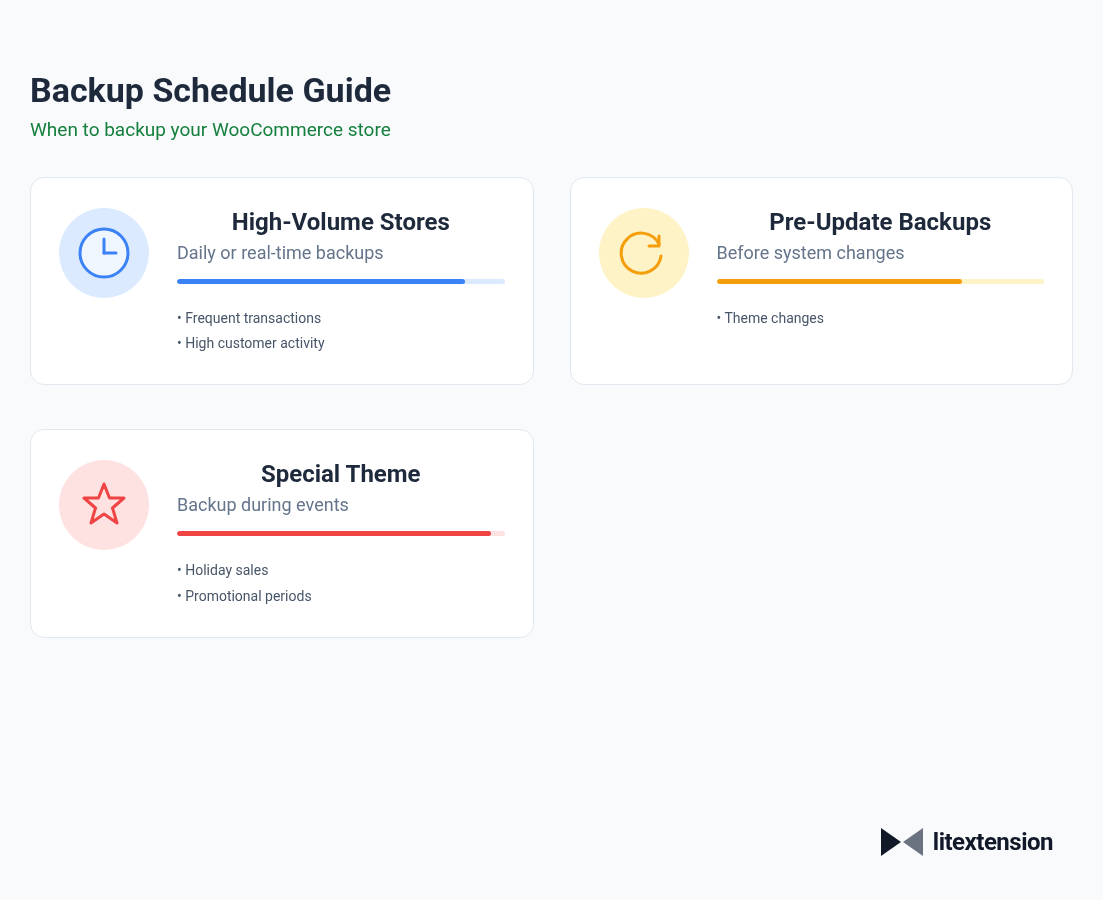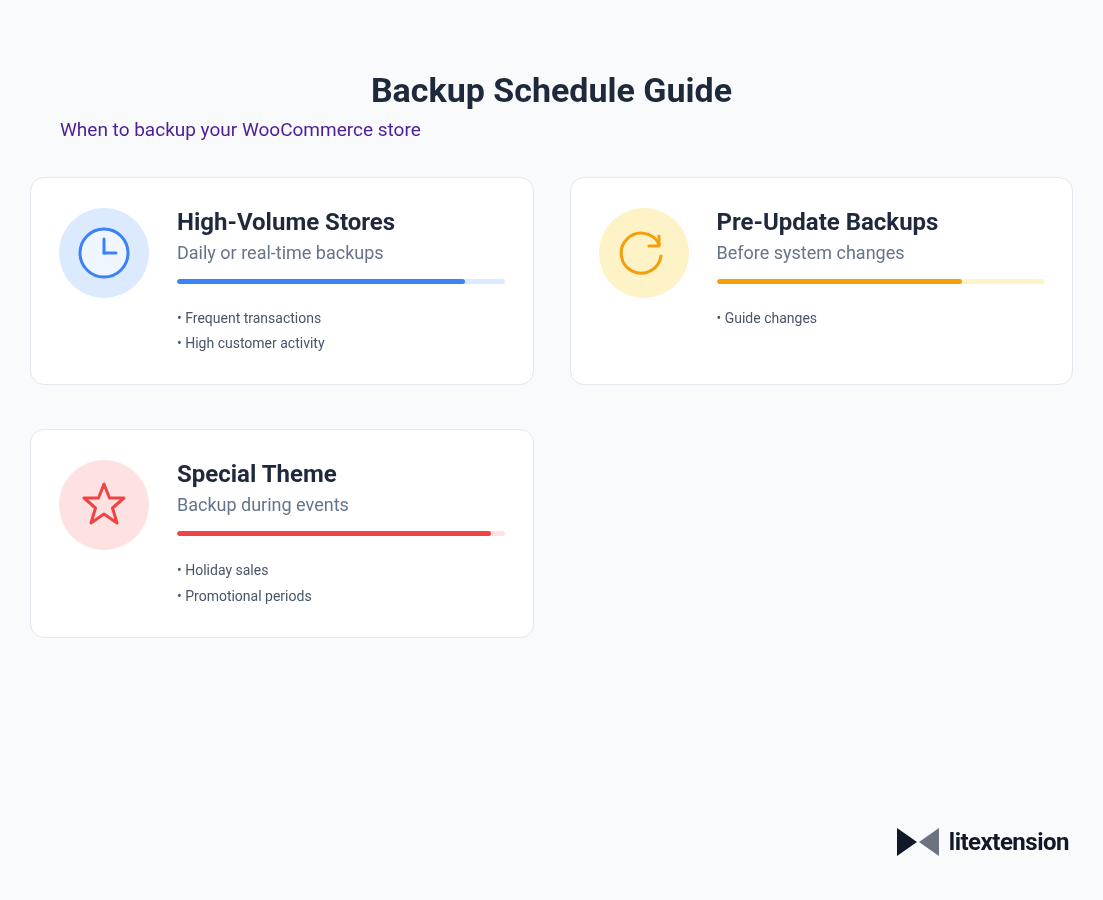--- a/index.html
+++ b/index.html
@@ -6,22 +6,22 @@
   body {
     font-family: -apple-system, BlinkMacSystemFont, "Segoe UI", Roboto, Helvetica, Arial, sans-serif;
     background: #f8fafc;
     width: 1103px;
     height: 900px;
     padding: 70px 30px 30px 30px;
     position: relative;
     color: #1e293b;
   }
   .header { margin-bottom: 36px; }
-  .title { font-size: 34px; font-weight: 700; color: #1e293b; margin-bottom: 8px; text-align: center; }
-  .subtitle { font-size: 19px; color: #4c1d95; font-weight: 400; margin-left: 30px; }
+  .title { font-size: 34px; font-weight: 700; color: #1e293b; margin-bottom: 8px; }
+  .subtitle { font-size: 19px; color: #15803d; font-weight: 400; }
   .grid {
     display: grid;
     grid-template-columns: 1fr 1fr;
     gap: 44px 36px;
   }
   .card {
     background: #ffffff;
     border: 1px solid #e2e8f0;
     border-radius: 14px;
     padding: 30px 28px 28px 28px;
@@ -31,21 +31,21 @@
   .icon-wrap {
     width: 90px;
     height: 90px;
     border-radius: 50%;
     flex-shrink: 0;
     display: flex;
     align-items: center;
     justify-content: center;
   }
   .card-body { flex: 1; }
-  .card-title { font-size: 24px; font-weight: 700; color: #1e293b; margin-bottom: 6px; }
+  .card-title { font-size: 24px; font-weight: 700; color: #1e293b; margin-bottom: 6px; text-align: center; }
   .card-sub { font-size: 18px; color: #64748b; margin-bottom: 16px; }
   .progress-track {
     width: 100%;
     height: 5px;
     border-radius: 3px;
     margin-bottom: 22px;
     position: relative;
     overflow: hidden;
   }
   .progress-fill {
@@ -55,21 +55,21 @@
   .bullets { list-style: none; }
   .bullets li {
     font-size: 14px;
     color: #475569;
     line-height: 1.8;
   }
   .bullets li::before { content: "• "; }
   .brand {
     position: absolute;
     bottom: 40px;
-    right: 34px;
+    right: 50px;
     display: flex;
     align-items: center;
     gap: 8px;
   }
   .brand-logo { width: 46px; height: 36px; }
   .brand-text { font-size: 24px; font-weight: 700; color: #111827; letter-spacing: -0.5px; }
   
   .bg-blue   { background: #dbeafe; }
   .bg-green  { background: #d1fae5; }
   .bg-yellow { background: #fef3c7; }
@@ -123,21 +123,21 @@
         <path d="M 42 10 L 42 20 L 32 20" stroke="#f59e0b" stroke-width="3" fill="none" stroke-linecap="round" stroke-linejoin="round"></path>
       </svg>
     </div>
     <div class="card-body">
       <h2 class="card-title">Pre-Update Backups</h2>
       <p class="card-sub">Before system changes</p>
       <div class="progress-track track-yellow">
         <div class="progress-fill fill-yellow" style="width: 75%;"></div>
       </div>
       <ul class="bullets">
-        <li>Guide changes</li>
+        <li>Theme changes</li>
       </ul>
     </div>
   </div>
 
   <div class="card">
     <div class="icon-wrap bg-red">
       <svg width="54" height="54" viewBox="0 0 54 54" fill="none">
         <path d="M27 6 L32.5 20 L47 20 L35.5 30 L40 45 L27 36 L14 45 L18.5 30 L7 20 L21.5 20 Z" stroke="#ef4444" stroke-width="3" fill="none" stroke-linejoin="round"></path>
       </svg>
     </div>

